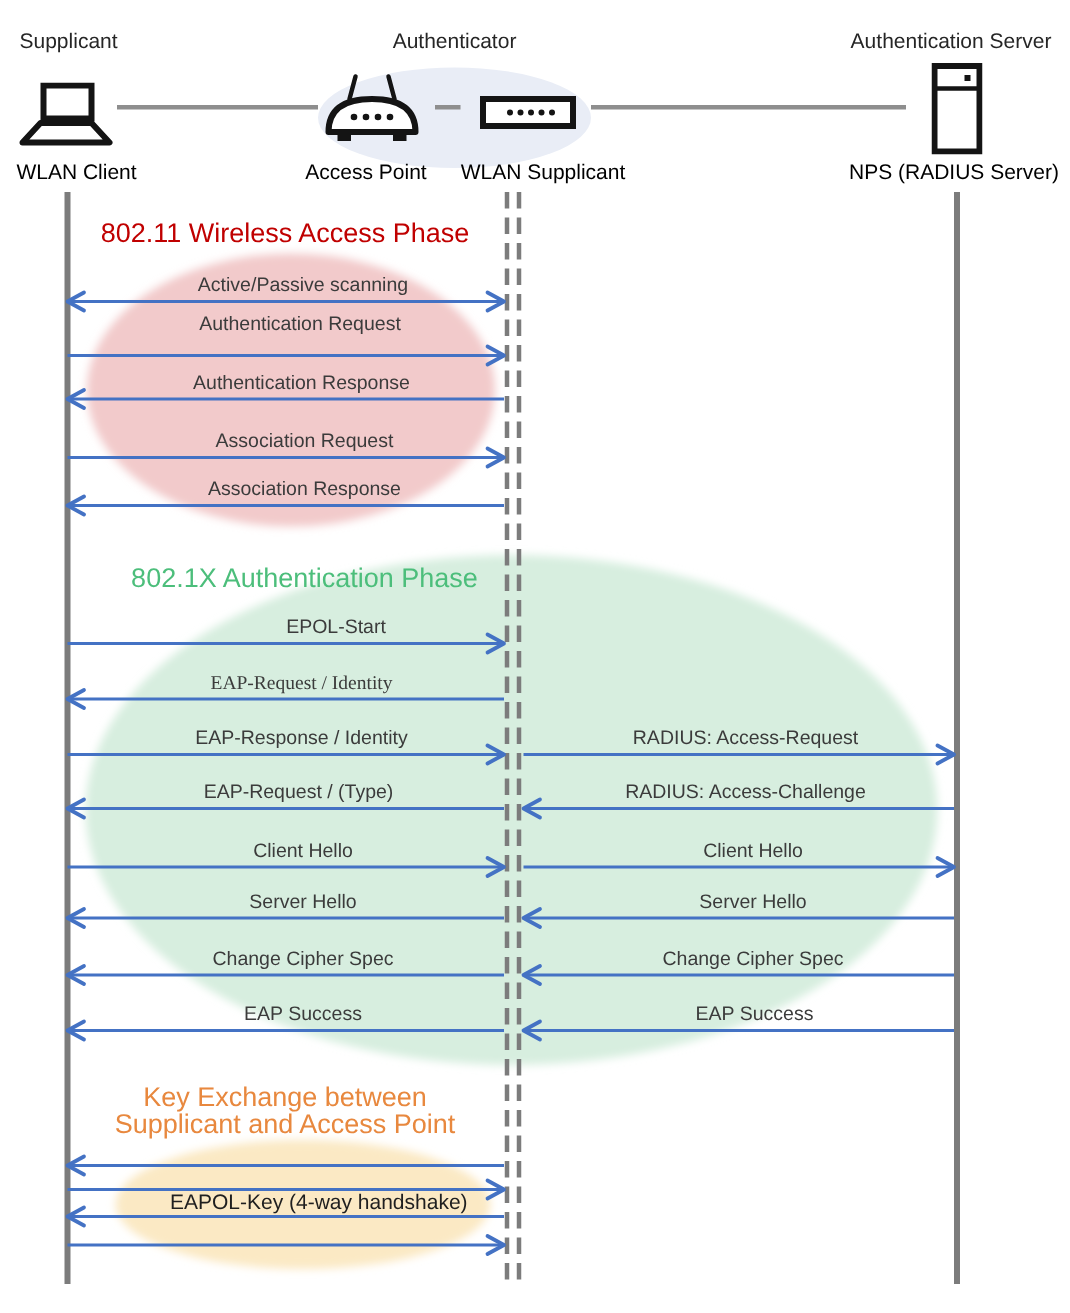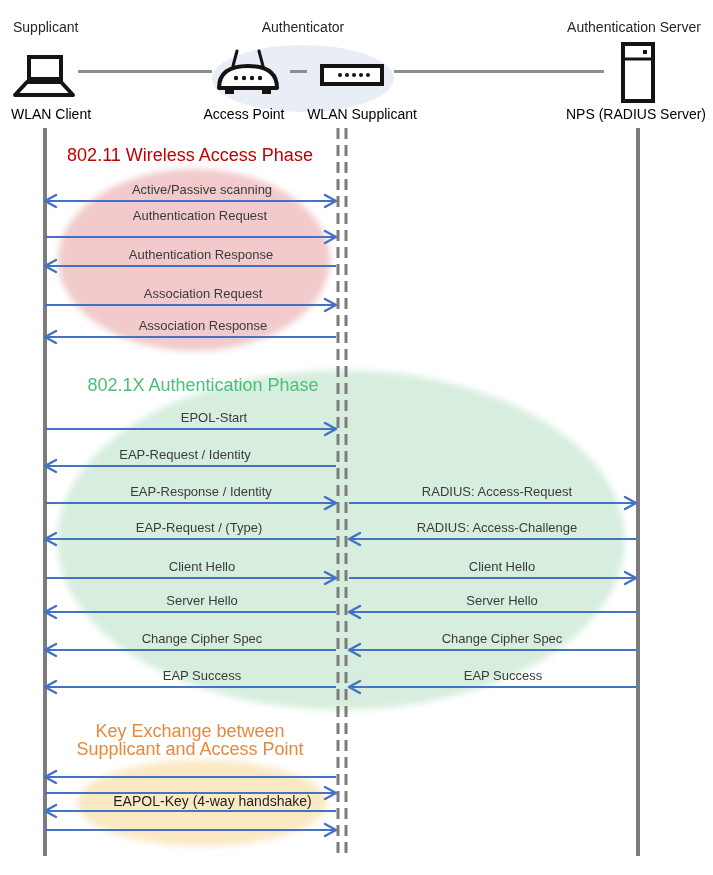--- a/index.html
+++ b/index.html
@@ -144,22 +144,22 @@
       <line x1="45" y1="830" x2="336" y2="830" stroke="#4472C4" stroke-width="2"></line>
       <path d="M 325 824 L 336 830 L 325 836" fill="none" stroke="#4472C4" stroke-width="2.5" stroke-linecap="round" stroke-linejoin="round"></path>
     </svg>
 
   <div id="labels-layer">
       <div class="msg-label" style="left: 202px; top: 182px;">Active/Passive scanning</div>
       <div class="msg-label" style="left: 200px; top: 208px;">Authentication Request</div>
       <div class="msg-label" style="left: 201px; top: 247px;">Authentication Response</div>
       <div class="msg-label" style="left: 203px; top: 286px;">Association Request</div>
       <div class="msg-label" style="left: 203px; top: 318px;">Association Response</div>
-      <div class="msg-label" style="left: 200px; top: 410px; padding-left: 28px;">EPOL-Start</div>
-      <div class="msg-label" style="left: 185px; top: 447px;">EAP-Request / Identity</div>
+      <div class="msg-label" style="left: 210px; top: 410px; padding-left: 28px;">EPOL-Start</div>
+      <div class="msg-label" style="left: 201px; top: 447px; font-family: Liberation Serif, serif;">EAP-Request / Identity</div>
       <div class="msg-label" style="left: 201px; top: 484px;">EAP-Response / Identity</div>
       <div class="msg-label" style="left: 497px; top: 484px;">RADIUS: Access-Request</div>
       <div class="msg-label" style="left: 199px; top: 520px;">EAP-Request / (Type)</div>
       <div class="msg-label" style="left: 497px; top: 520px;">RADIUS: Access-Challenge</div>
       <div class="msg-label" style="left: 202px; top: 559px;">Client Hello</div>
       <div class="msg-label" style="left: 502px; top: 559px;">Client Hello</div>
       <div class="msg-label" style="left: 202px; top: 593px;">Server Hello</div>
       <div class="msg-label" style="left: 502px; top: 593px;">Server Hello</div>
       <div class="msg-label" style="left: 202px; top: 631px;">Change Cipher Spec</div>
       <div class="msg-label" style="left: 502px; top: 631px;">Change Cipher Spec</div>

